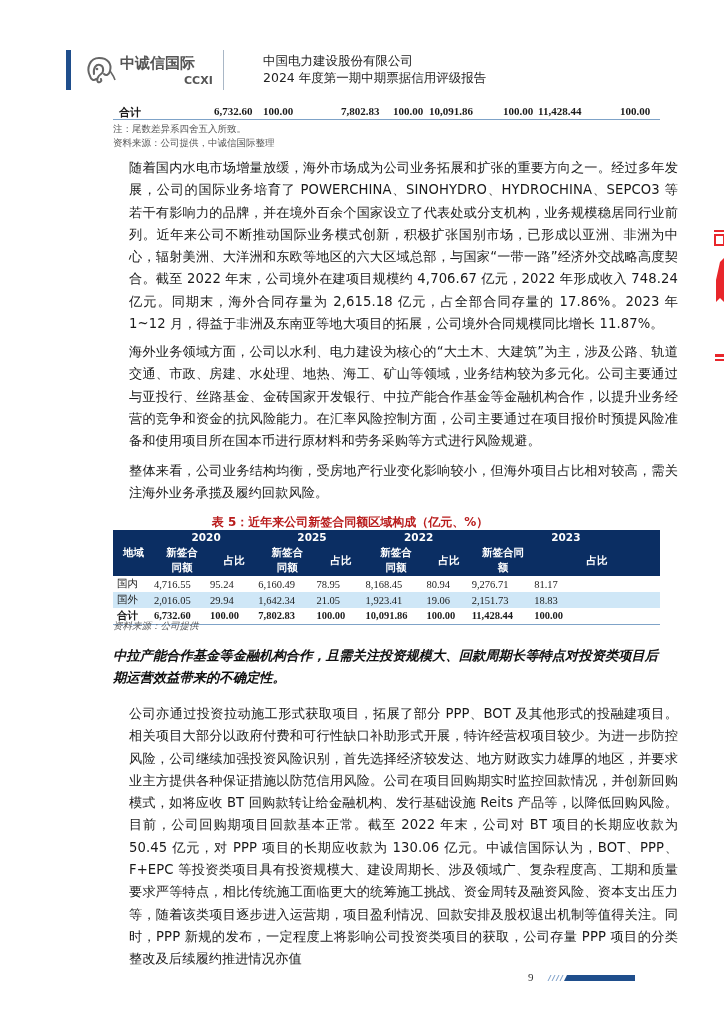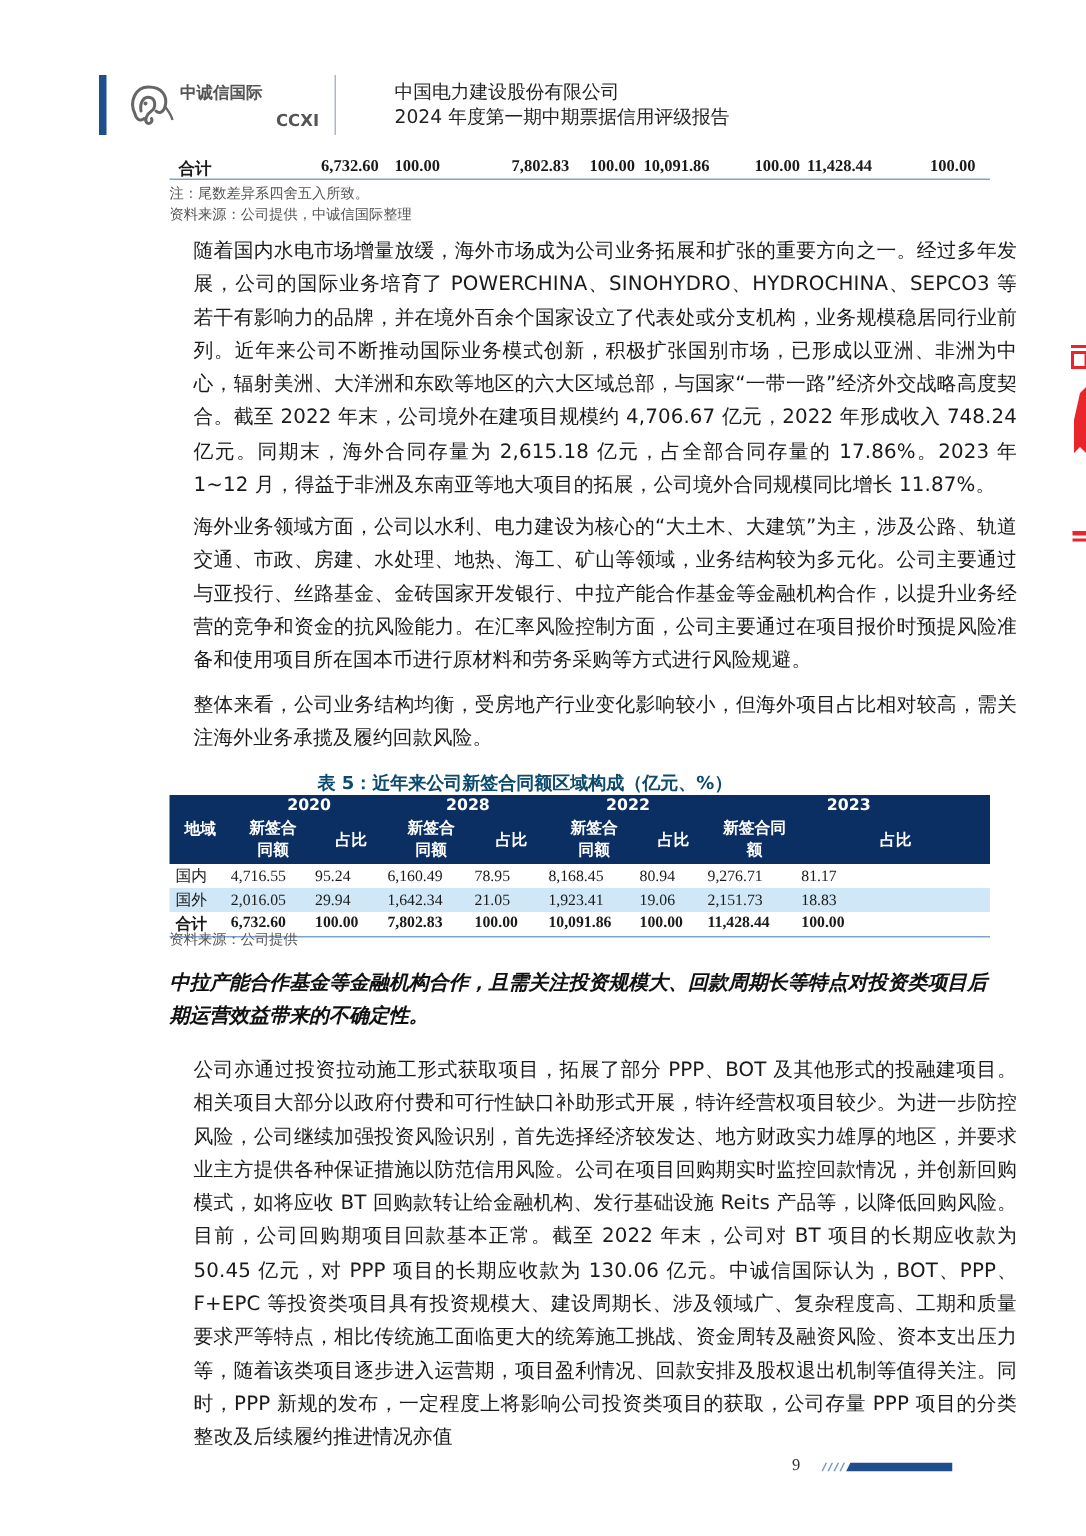--- a/index.html
+++ b/index.html
@@ -3,33 +3,33 @@
   <meta charset="utf-8">
   <style>
     * { margin: 0; padding: 0; box-sizing: border-box; }
     html, body { width: 724px; height: 1024px; background: #ffffff; overflow: hidden; }
     body { position: relative; font-family: "Liberation Serif", "DejaVu Serif", serif; color: #1a1a1a; }
 
     .header { position: absolute; left: 66px; top: 50px; height: 40px; width: 600px; }
     .header .bar { position: absolute; left: 0; top: 0; width: 5px; height: 40px; background: #1f4e8c; }
     .logo { position: absolute; left: 18px; top: 2px; height: 36px; width: 140px; }
     .logo .mark { position: absolute; left: 0; top: 2px; width: 32px; height: 32px; }
-    .logo .cn { position: absolute; left: 36px; top: 2px; font-family: "DejaVu Sans", sans-serif; font-size: 11px; font-weight: bold; color: #555; letter-spacing: 0px; }
+    .logo .cn { position: absolute; left: 36px; top: 2px; font-family: "DejaVu Sans", sans-serif; font-size: 15px; font-weight: bold; color: #555; letter-spacing: 0px; }
     .logo .en { position: absolute; left: 100px; top: 22px; font-family: "DejaVu Sans", sans-serif; font-size: 11px; font-weight: bold; color: #555; }
     .header .sep { position: absolute; left: 157px; top: 0; width: 1px; height: 40px; background: #a9b7c6; }
     .header .titles { position: absolute; left: 172px; top: 2px; font-family: "DejaVu Sans", sans-serif; font-size: 12.5px; color: #222; line-height: 17px; margin-left: 25px; }
 
     .top-total { position: absolute; left: 113px; top: 103px; width: 547px; height: 17px; border-bottom: 1.5px solid #7fa3c8; font-size: 11px; font-weight: bold; }
     .top-total span { position: absolute; top: 2px; }
     .note { position: absolute; left: 113px; font-size: 9.5px; color: #555; font-family: "DejaVu Sans", sans-serif; }
 
     .para { position: absolute; left: 113px; width: 549px; font-size: 13.2px; line-height: 22.3px; text-align: justify; color: #1a1a1a; text-indent: 0; font-family: "DejaVu Sans", sans-serif; letter-spacing: 0.1px; margin-left: 16px; }
     .para b { font-weight: normal; }
 
-    .table-caption { position: absolute; left: 0; width: 660px; top: 514px; text-align: center; font-size: 12px; font-weight: bold; color: #0c4a6e; font-family: "DejaVu Sans", sans-serif; padding-left: 40px; }
+    .table-caption { position: absolute; left: 0; width: 660px; top: 514px; text-align: center; font-size: 12px; font-weight: bold; color: #b91c1c; font-family: "DejaVu Sans", sans-serif; padding-left: 40px; }
     table.t5 { position: absolute; left: 113px; top: 530px; width: 547px; border-collapse: collapse; font-size: 10.5px; }
     table.t5 thead th { background: #0b2e63; color: #ffffff; font-weight: bold; font-family: "DejaVu Sans", sans-serif; font-size: 10.5px; padding: 0; text-align: center; }
     table.t5 thead tr.yr th { height: 14px; }
     table.t5 thead tr.sub th { height: 32px; line-height: 15px; }
     table.t5 tbody td { height: 16px; text-align: left; padding-right: 8px; font-size: 10.5px; }
     table.t5 tbody td.reg { text-align: left; padding-left: 4px; font-family: "DejaVu Sans", sans-serif; }
     table.t5 tbody tr.alt td { background: #cfe7f7; }
     table.t5 tbody tr.total td { font-weight: bold; border-bottom: 1.5px solid #7fa3c8; }
 
     .heading { position: absolute; left: 113px; top: 645px; width: 549px; font-size: 13.3px; line-height: 22px; font-weight: bold; font-style: italic; color: #111; font-family: "DejaVu Sans", sans-serif; }
@@ -87,21 +87,21 @@
       <col style="width:62px">
       <col style="width:72px">
       <col style="width:54px">
       <col style="width:76px">
       <col style="width:23%">
   </colgroup>
   <thead>
     <tr class="yr">
       <th rowspan="2">地域</th>
       <th colspan="2">2020</th>
-      <th colspan="2">2028</th>
+      <th colspan="2">2025</th>
       <th colspan="2">2022</th>
       <th colspan="2">2023</th>
     </tr>
     <tr class="sub">
       <th style="padding:0 10px;">新签合同额</th>
       <th>占比</th>
       <th style="padding:0 10px;">新签合同额</th>
       <th>占比</th>
       <th style="padding:0 10px;">新签合同额</th>
       <th>占比</th>
@@ -138,21 +138,21 @@
       <td>100.00</td>
       <td>7,802.83</td>
       <td>100.00</td>
       <td>10,091.86</td>
       <td>100.00</td>
       <td>11,428.44</td>
       <td>100.00</td>
     </tr>
   </tbody>
 </table>
-<div class="note" style="top:620px;">资料来源：公司提供</div>
+<div class="note" style="top:620px;font-style:italic;">资料来源：公司提供</div>
 
 <div class="heading">中拉产能合作基金等金融机构合作，且需关注投资规模大、回款周期长等特点对投资类项目后期运营效益带来的不确定性。</div>
 
 <p class="para" style="top:703px;"><span>公司亦通过投资拉动施工形式获取项目，拓展了部分 PPP、BOT 及其他形式的投融建项目。相关项目大部分以政府付费和可行性缺口补助形式开展，特许经营权项目较少。为进一步防控风险，公司继续加强投资风险识别，首先选择经济较发达、地方财政实力雄厚的地区，并要求业主方提供各种保证措施以防范信用风险。公司在项目回购期实时监控回款情况，并创新回购模式，如将应收 BT 回购款转让给金融机构、发行基础设施 Reits 产品等，以降低回购风险。目前，公司回购期项目回款基本正常。截至 2022 年末，公司对 BT 项目的长期应收款为 50.45 亿元，对 PPP 项目的长期应收款为 130.06 亿元。</span><b>中诚信国际认为</b><span>，BOT、PPP、F+EPC 等投资类项目具有投资规模大、建设周期长、涉及领域广、复杂程度高、工期和质量要求严等特点，相比传统施工面临更大的统筹施工挑战、资金周转及融资风险、资本支出压力等，随着该类项目逐步进入运营期，项目盈利情况、回款安排及股权退出机制等值得关注。同时，PPP 新规的发布，一定程度上将影响公司投资类项目的获取，公司存量 PPP 项目的分类整改及后续履约推进情况亦值</span></p>
 
 <div class="footer-num">9</div>
 <svg class="footer-deco" viewBox="0 0 90 6">
   <g stroke="#7a9cc6" stroke-width="1">
     <line x1="3" y1="6" x2="6" y2="0"></line>
     <line x1="7" y1="6" x2="10" y2="0"></line>

